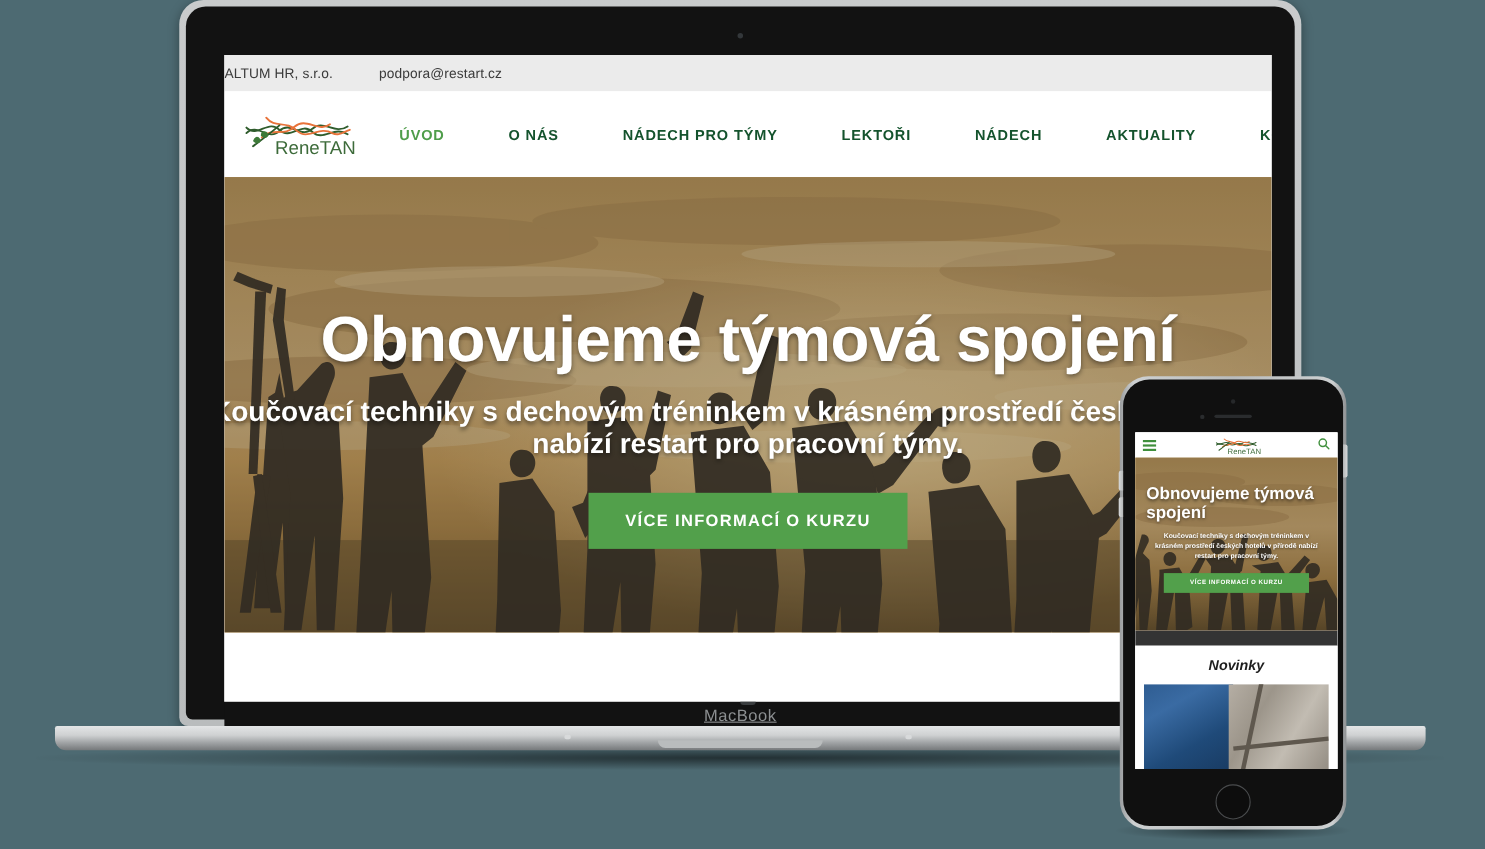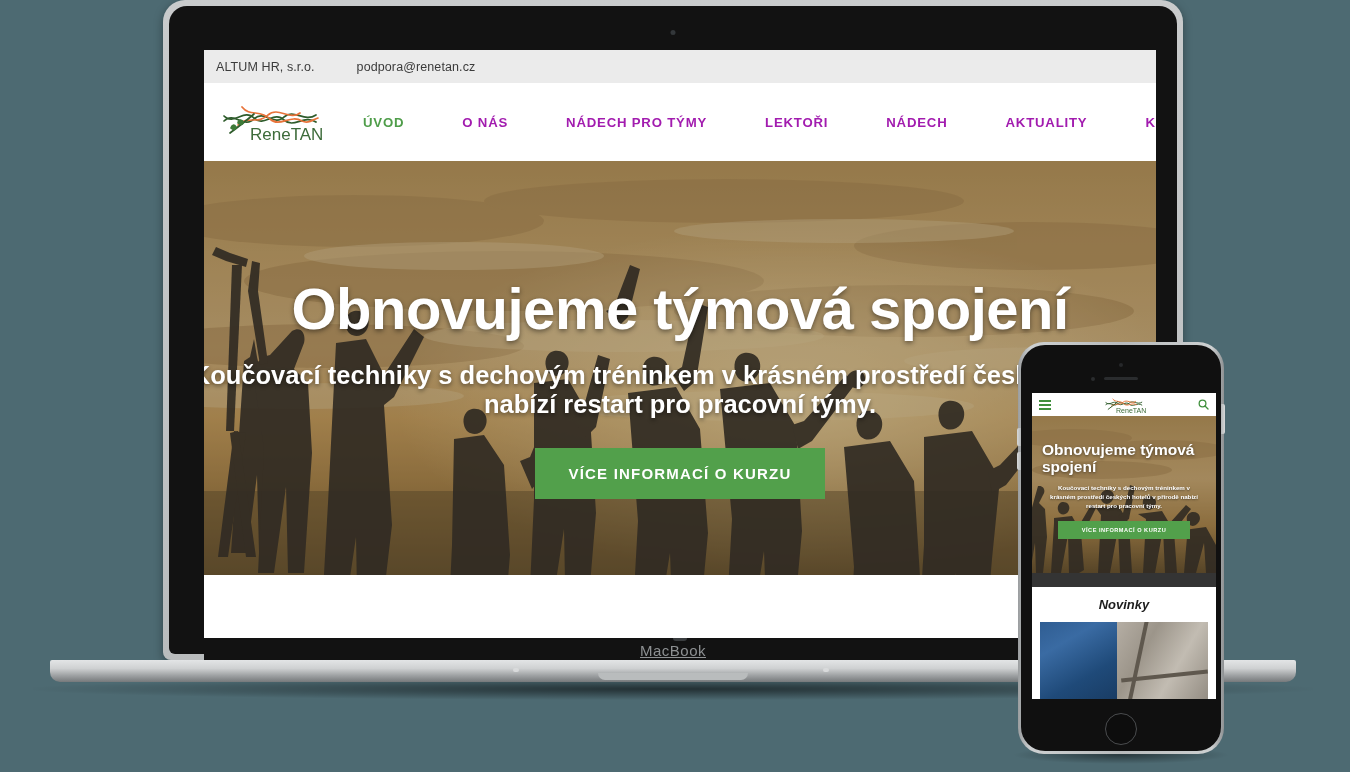--- a/index.html
+++ b/index.html
@@ -56,37 +56,37 @@
     position:absolute; left:-130px; top:678px; width: 1280px; height: 22px;
     background: radial-gradient(ellipse at center, rgba(0,0,0,.55) 0%, rgba(0,0,0,0) 72%);
   }
   .lap-foot { position:absolute; top:668px; width:6px; height:4px; background:#d8dadb; border-radius:2px;}
 
   
   .site { width: 952px; height: 588px; background:#fff; position:relative; }
 
   .topbar {
     height: 33px; background:#ebebeb; display:flex; align-items:center;
-    padding-left: 12px; font-size: 12.5px; color:#3b3b3b; letter-spacing:.1px;
+    padding-left: 0; font-size: 12.5px; color:#3b3b3b; letter-spacing:.1px;
   }
   .topbar .tb-company { margin-right: 42px; }
 
   .navbar {
     height: 78px; background:#fff; display:flex; align-items:center;
     padding: 0 14px 0 16px;
   }
   .logo { width: 106px; height: 46px; position:relative; flex:0 0 auto; }
   .logo svg { display:block; }
   .nav-links {
     flex: 1; display:flex; align-items:center; justify-content:flex-end; gap: 0px;
     margin-left: 8px;
   }
   .nav-links a {
     font-size: 13.2px; font-weight: bold; letter-spacing:.8px;
-    color:#a21caf; text-decoration:none; padding: 0 29px;
+    color:#14532d; text-decoration:none; padding: 0 29px;
     white-space: nowrap;
   }
   .nav-links a.active { color:#4f9d4a; }
 
   .hero {
     position: relative; height: 414px; overflow:hidden;
     background:#b08c4f;
   }
   .hero-sky { position:absolute; inset:0; }
   .hero-overlay { position:absolute; inset:0; background: rgba(30,26,20,.30); }
@@ -205,21 +205,21 @@
 
   <div class="lap-lid">
     <div class="lap-bezel">
       <div class="lap-cam"></div>
 
       <div class="lap-screen">
         <div class="site">
 
           <div class="topbar">
             <span class="tb-company">ALTUM HR, s.r.o.</span>
-            <span>podpora@renetan.cz</span>
+            <span>podpora@restart.cz</span>
           </div>
 
           <div class="navbar">
             <div class="logo">
               <svg width="106" height="46" viewBox="0 0 106 46">
                 <g fill="none" stroke-width="1.7" stroke-linecap="round">
                   <path d="M4 22 C14 12, 24 30, 34 20 C44 10, 54 28, 64 18 C74 9, 84 24, 96 16" stroke="#2f5c2c"></path>
                   <path d="M4 17 C14 27, 24 9, 34 19 C44 29, 54 11, 64 21 C74 30, 84 15, 96 23" stroke="#2f5c2c"></path>
                   <path d="M22 8 C30 18, 40 10, 50 20 C60 29, 70 15, 82 22 C88 25, 92 21, 98 19" stroke="#e8733a"></path>
                   <path d="M18 26 C28 16, 38 26, 48 16 C58 7, 70 22, 80 14" stroke="#e8733a"></path>

